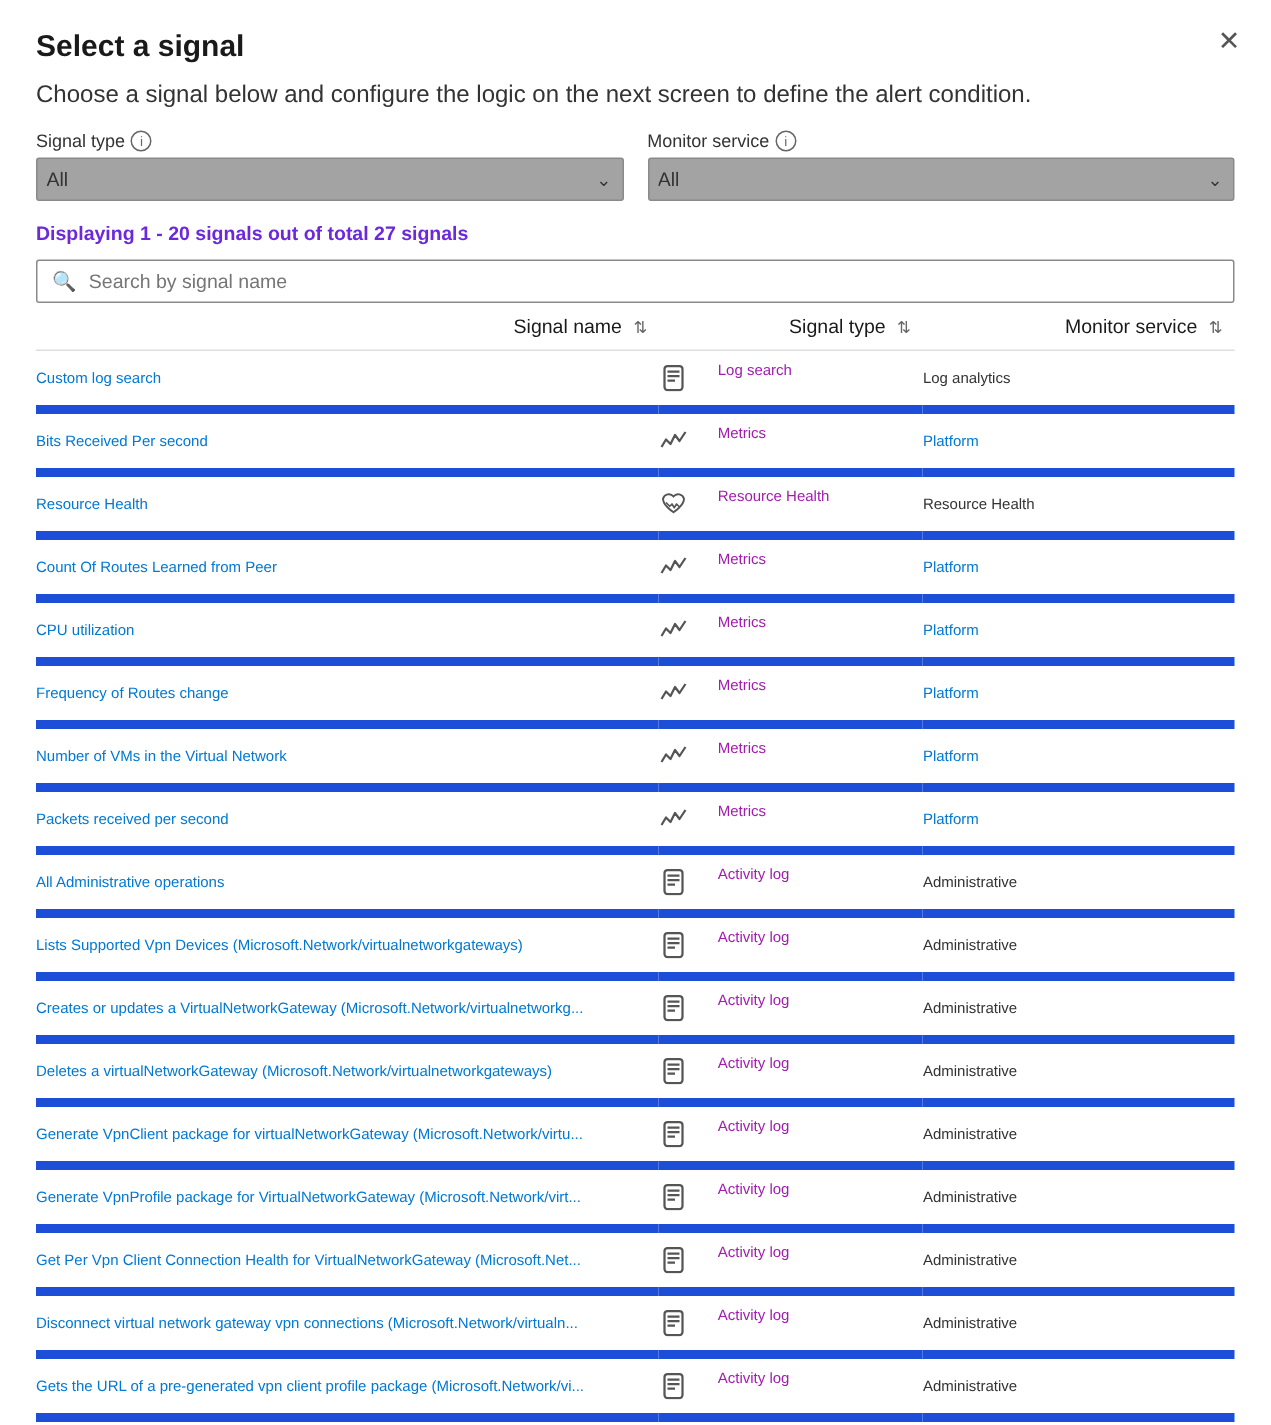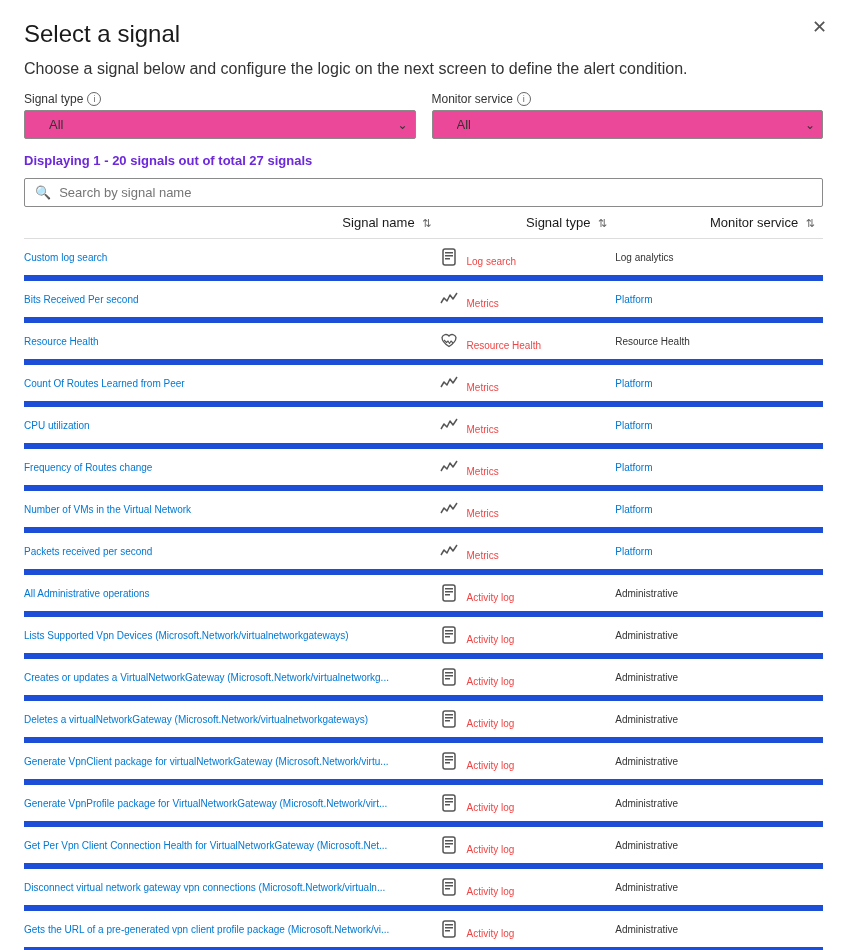--- a/index.html
+++ b/index.html
@@ -10,22 +10,22 @@
       color: #333;
       width: 847px;
       min-height: 950px;
     }
     .panel {
       background: #fff;
       padding: 20px 24px;
       position: relative;
     }
     .panel-title {
-      font-size: 24px;
-      font-weight: 400;
+      font-size: 20px;
+      font-weight: 700;
       color: #1a1a1a;
       margin-bottom: 12px;
     }
     .close-btn {
       position: absolute;
       top: 18px;
       right: 20px;
       background: none;
       border: none;
       font-size: 18px;
@@ -68,27 +68,27 @@
       border: 1px solid #666;
       font-size: 9px;
       color: #666;
       cursor: pointer;
     }
     .select-wrapper {
       position: relative;
     }
     .select-wrapper select {
       width: 100%;
-      padding: 6px 28px 6px 24px;
+      padding: 6px 28px 6px 6px;
       border: 1px solid #8a8a8a;
       border-radius: 2px;
       appearance: none;
       font-size: 13px;
       color: #333;
-      background: #ec4899;
+      background: #a3a3a3;
       cursor: pointer;
     }
     .select-wrapper .chevron {
       position: absolute;
       right: 8px;
       top: 50%;
       transform: translateY(-50%);
       pointer-events: none;
       font-size: 12px;
       color: #333;
@@ -147,23 +147,23 @@
       border-bottom: 6px solid #1d4ed8;
       vertical-align: middle;
     }
     .signal-name-link {
       color: #0078d4;
       text-decoration: none;
       cursor: pointer;
     }
     .signal-type-cell {
       display: flex;
-      align-items: flex-end;
-      gap: 7px;
-      color: #ef4444;
+      align-items: flex-start;
+      gap: 19px;
+      color: #a21caf;
     }
     .type-icon {
       display: inline-flex;
       align-items: center;
       justify-content: center;
       width: 20px;
       height: 20px;
       flex-shrink: 0;
     }
     .monitor-service {

